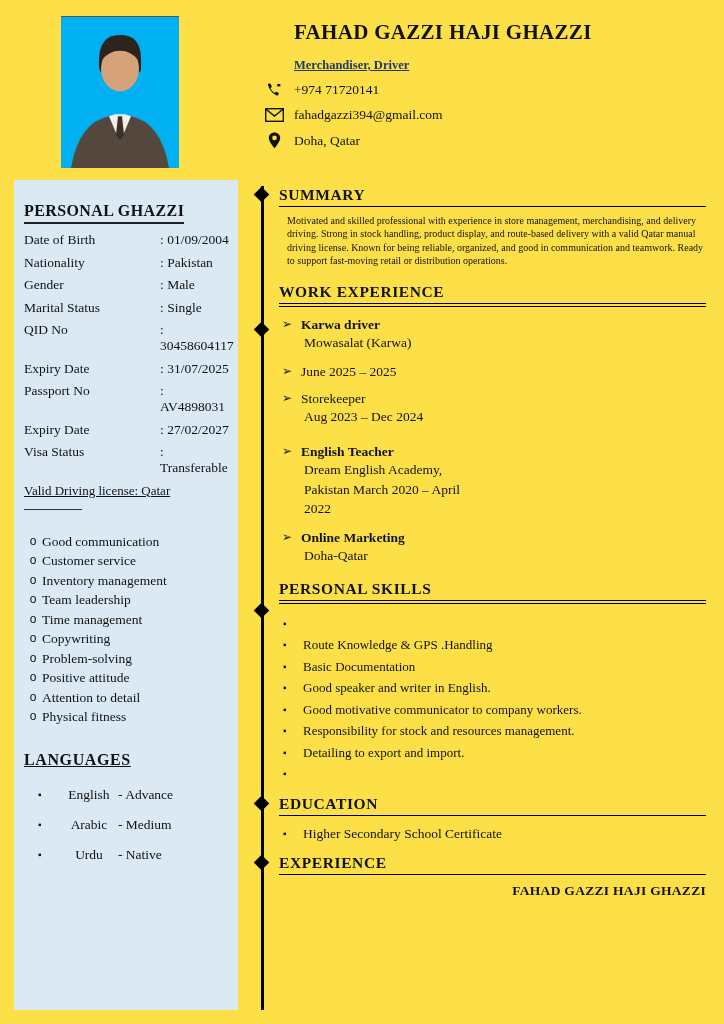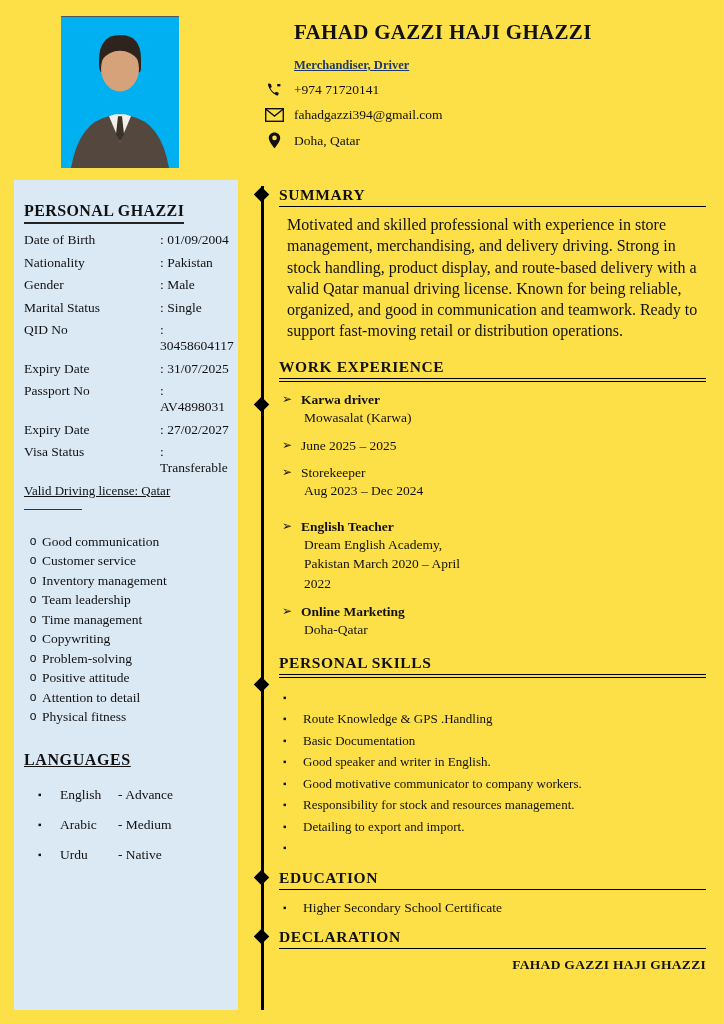--- a/index.html
+++ b/index.html
@@ -21,39 +21,39 @@
   .license-note { font-size:13px; text-decoration:underline; margin-top:2px; }
   .license-line { width:58px; border-bottom:1.5px solid #333; margin-top:10px; }
 
   .skills-list { margin-top:22px; }
   .skill-item { display:flex; font-size:13.5px; line-height:19.5px; }
   .skill-bullet { width:18px; flex:none; text-align:center; font-family:"Liberation Sans",sans-serif; font-size:12px; }
   .lang-heading { font-size:16px; font-weight:bold; letter-spacing:0.6px; text-decoration:underline; margin-top:24px; }
   .lang-list { margin-top:18px; }
   .lang-item { display:flex; font-size:13.5px; margin-bottom:14px; }
   .lang-bullet { width:14px; flex:none; font-size:10px; padding-top:2px; margin-left:14px; }
-  .lang-name { width:58px; flex:none; margin-left:8px; }
+  .lang-name { width:58px; flex:none; margin-left:8px;text-align:center; }
 
   
   .header { position:absolute; left:264px; top:20px; width:445px; }
   .name { font-size:21px; font-weight:bold; letter-spacing:0.3px; padding-left:30px; }
   .role { margin-top:13px; margin-left:30px; display:inline-block; font-size:12.5px; font-weight:bold; color:#1f3a68; text-decoration:underline; }
   .contact-row { display:flex; align-items:center; margin-top:9px; font-size:13.5px; }
   .contact-icon { width:20px; flex:none; display:flex; justify-content:center; }
   .contact-text { margin-left:10px; }
 
   
   .vline { position:absolute; left:261px; top:186px; width:3px; height:824px; background:#000; }
   .main { position:absolute; left:279px; top:186px; width:427px; }
   .section { position:relative; }
   .sec-head { font-size:15.5px; font-weight:bold; letter-spacing:0.6px; padding-bottom:2px; border-bottom:1.5px solid #000; }
   .sec-head.dbl { border-bottom:4px double #000; }
   .diamond { position:absolute; left:-23px; width:11px; height:11px; background:#000; transform:rotate(45deg); }
 
-  .summary-text { font-size:16px; line-height:1.33; margin:7px 2px 0 8px; }
+  .summary-text { font-size:10px; line-height:1.33; margin:7px 2px 0 8px; }
 
   .work-list { margin-top:10px; }
   .work-item { margin-bottom:11px; }
   .work-title-row { display:flex; font-size:13.5px; }
   .work-arrow { width:22px; flex:none; font-size:12px; padding-left:3px; }
   .work-title.bold { font-weight:bold; }
   .work-sub { font-size:13.5px; margin-left:25px; line-height:1.45; }
 
   .pskill-list { margin-top:9px; }
   .pskill-item { display:flex; font-size:13px; line-height:21.5px; }
@@ -335,18 +335,18 @@
       <div class="edu-list">
         <div class="edu-item">
             <span class="edu-bullet">▪</span>
             <span class="edu-text">Higher Secondary School Certificate</span>
           </div>
       </div>
     </div>
 
     <div class="section mt-decl">
       <div class="diamond" style="top:3px;"></div>
-      <div class="sec-head">DECLARATION</div>
+      <div class="sec-head">EXPERIENCE</div>
       <div class="decl-sign">FAHAD GAZZI HAJI GHAZZI</div>
     </div>
 
   </div>
 </div>
 
 </body></html>

